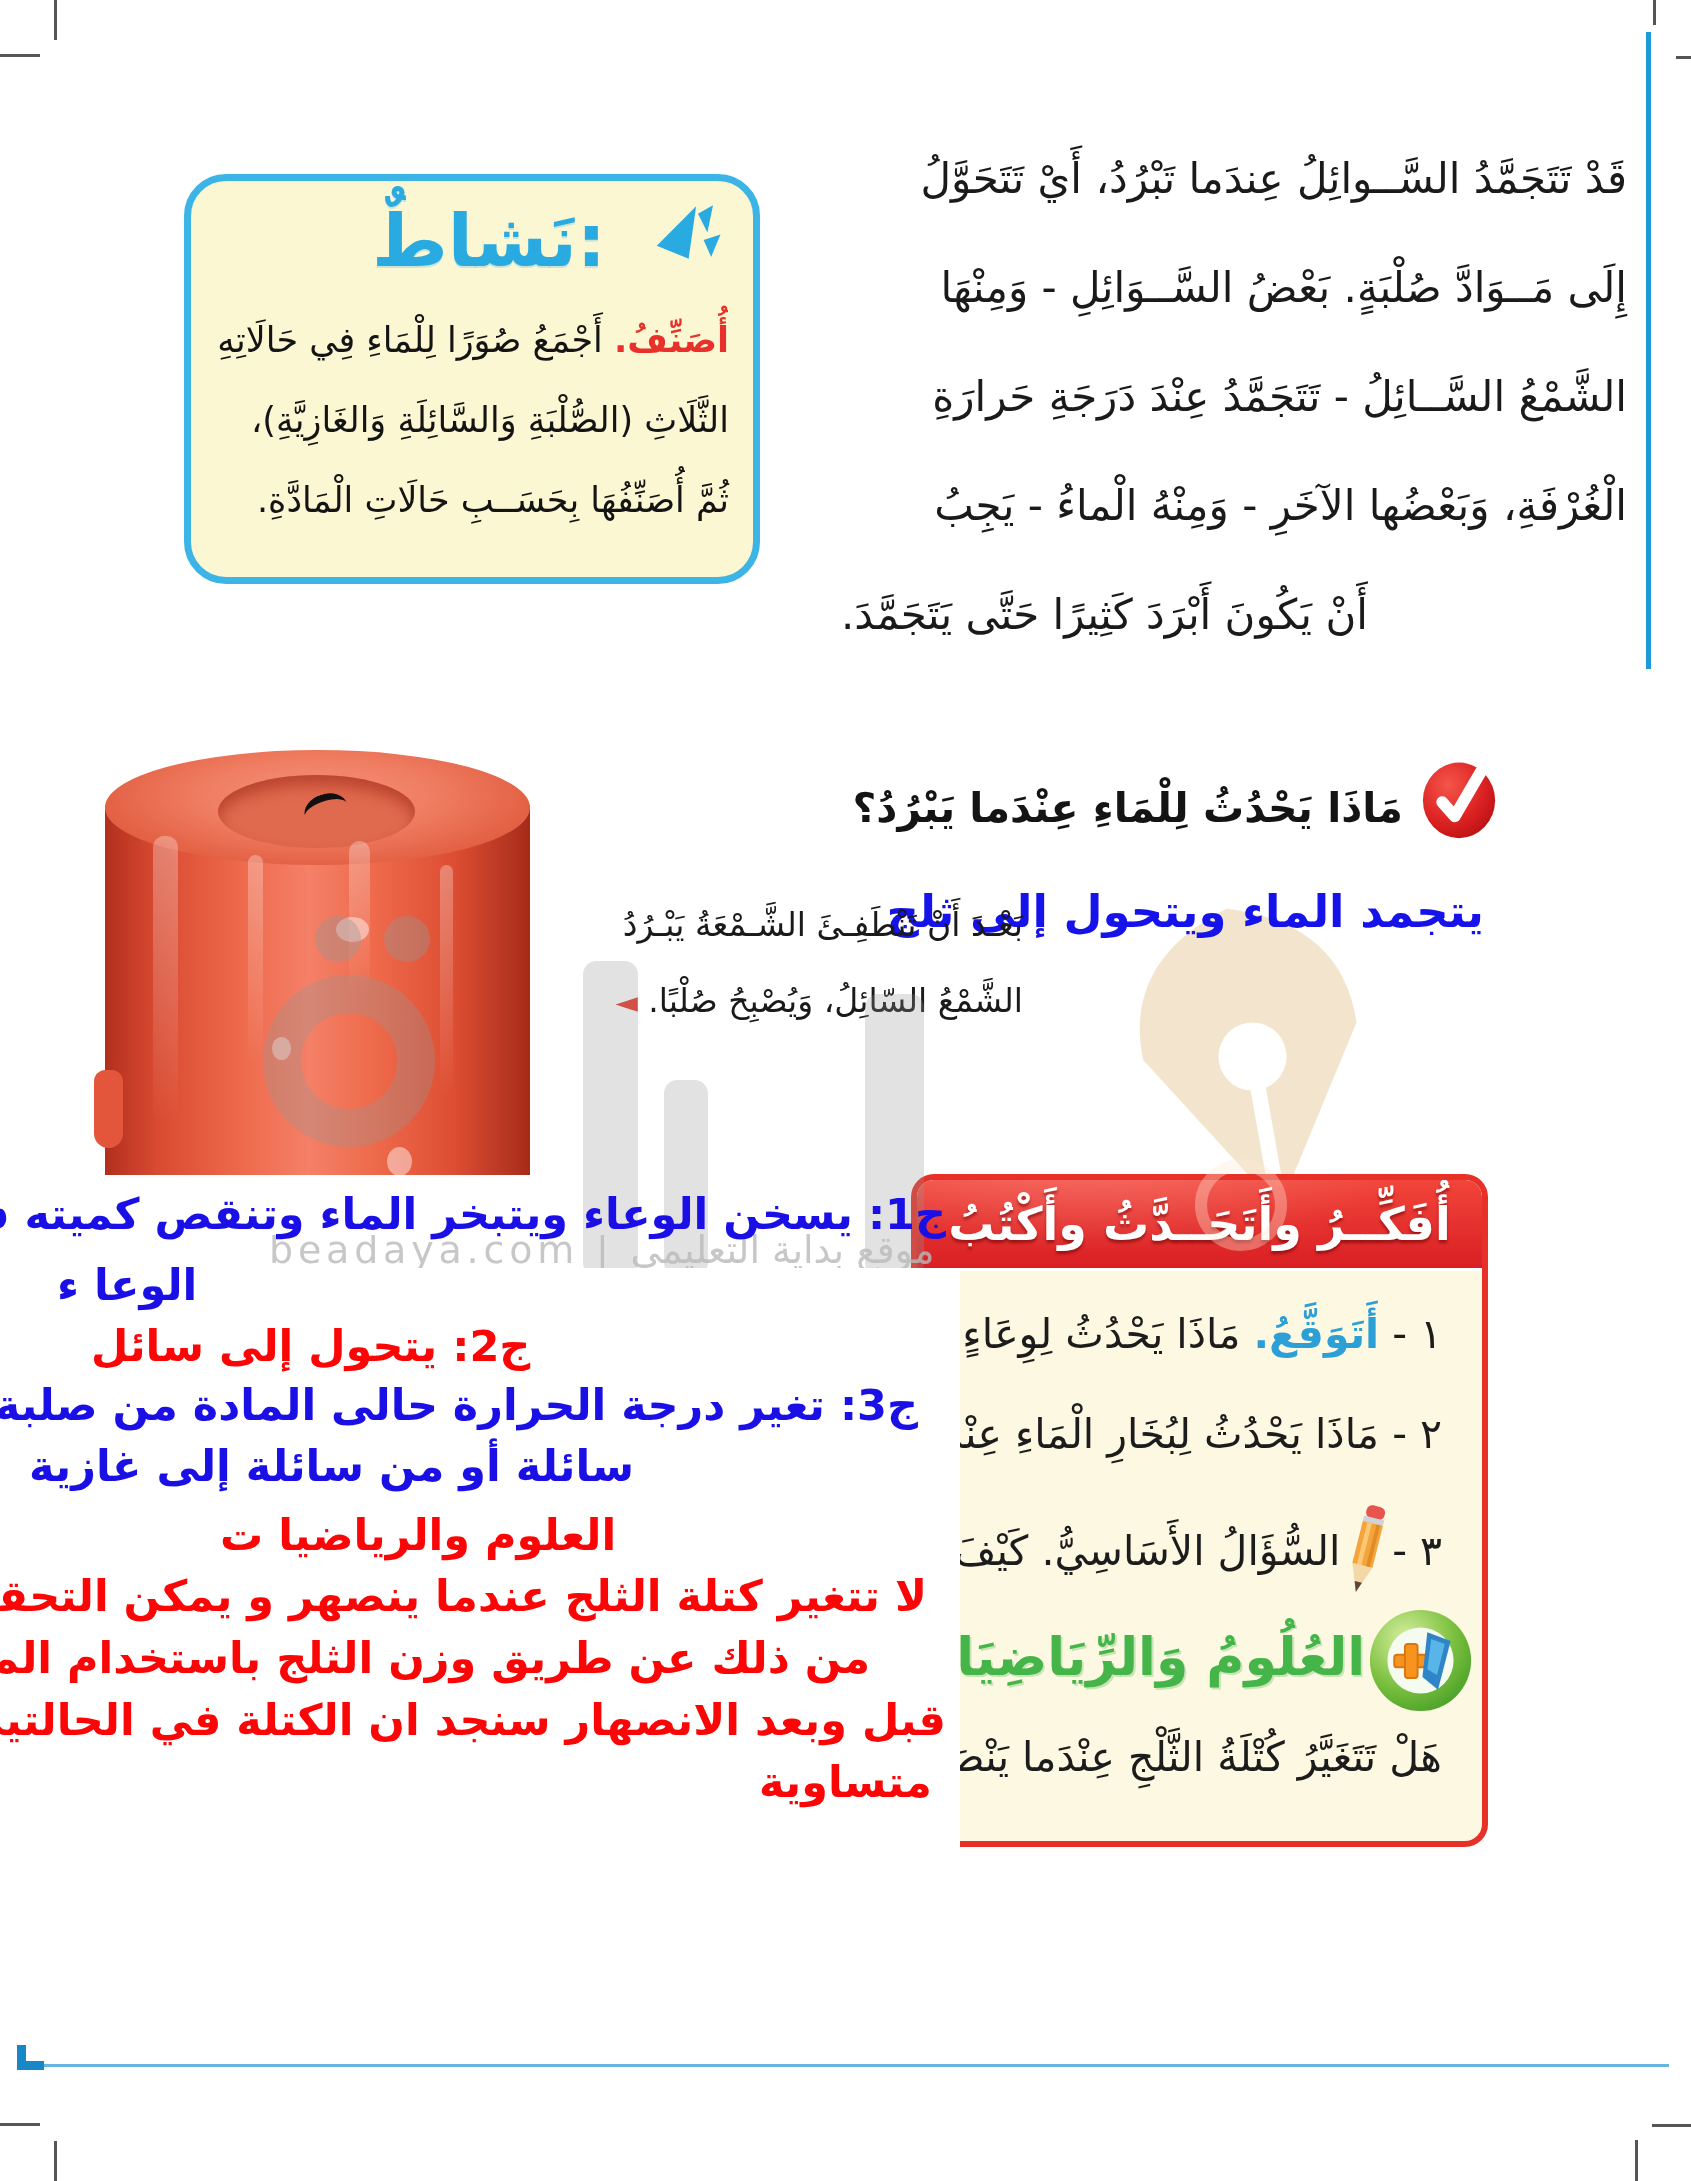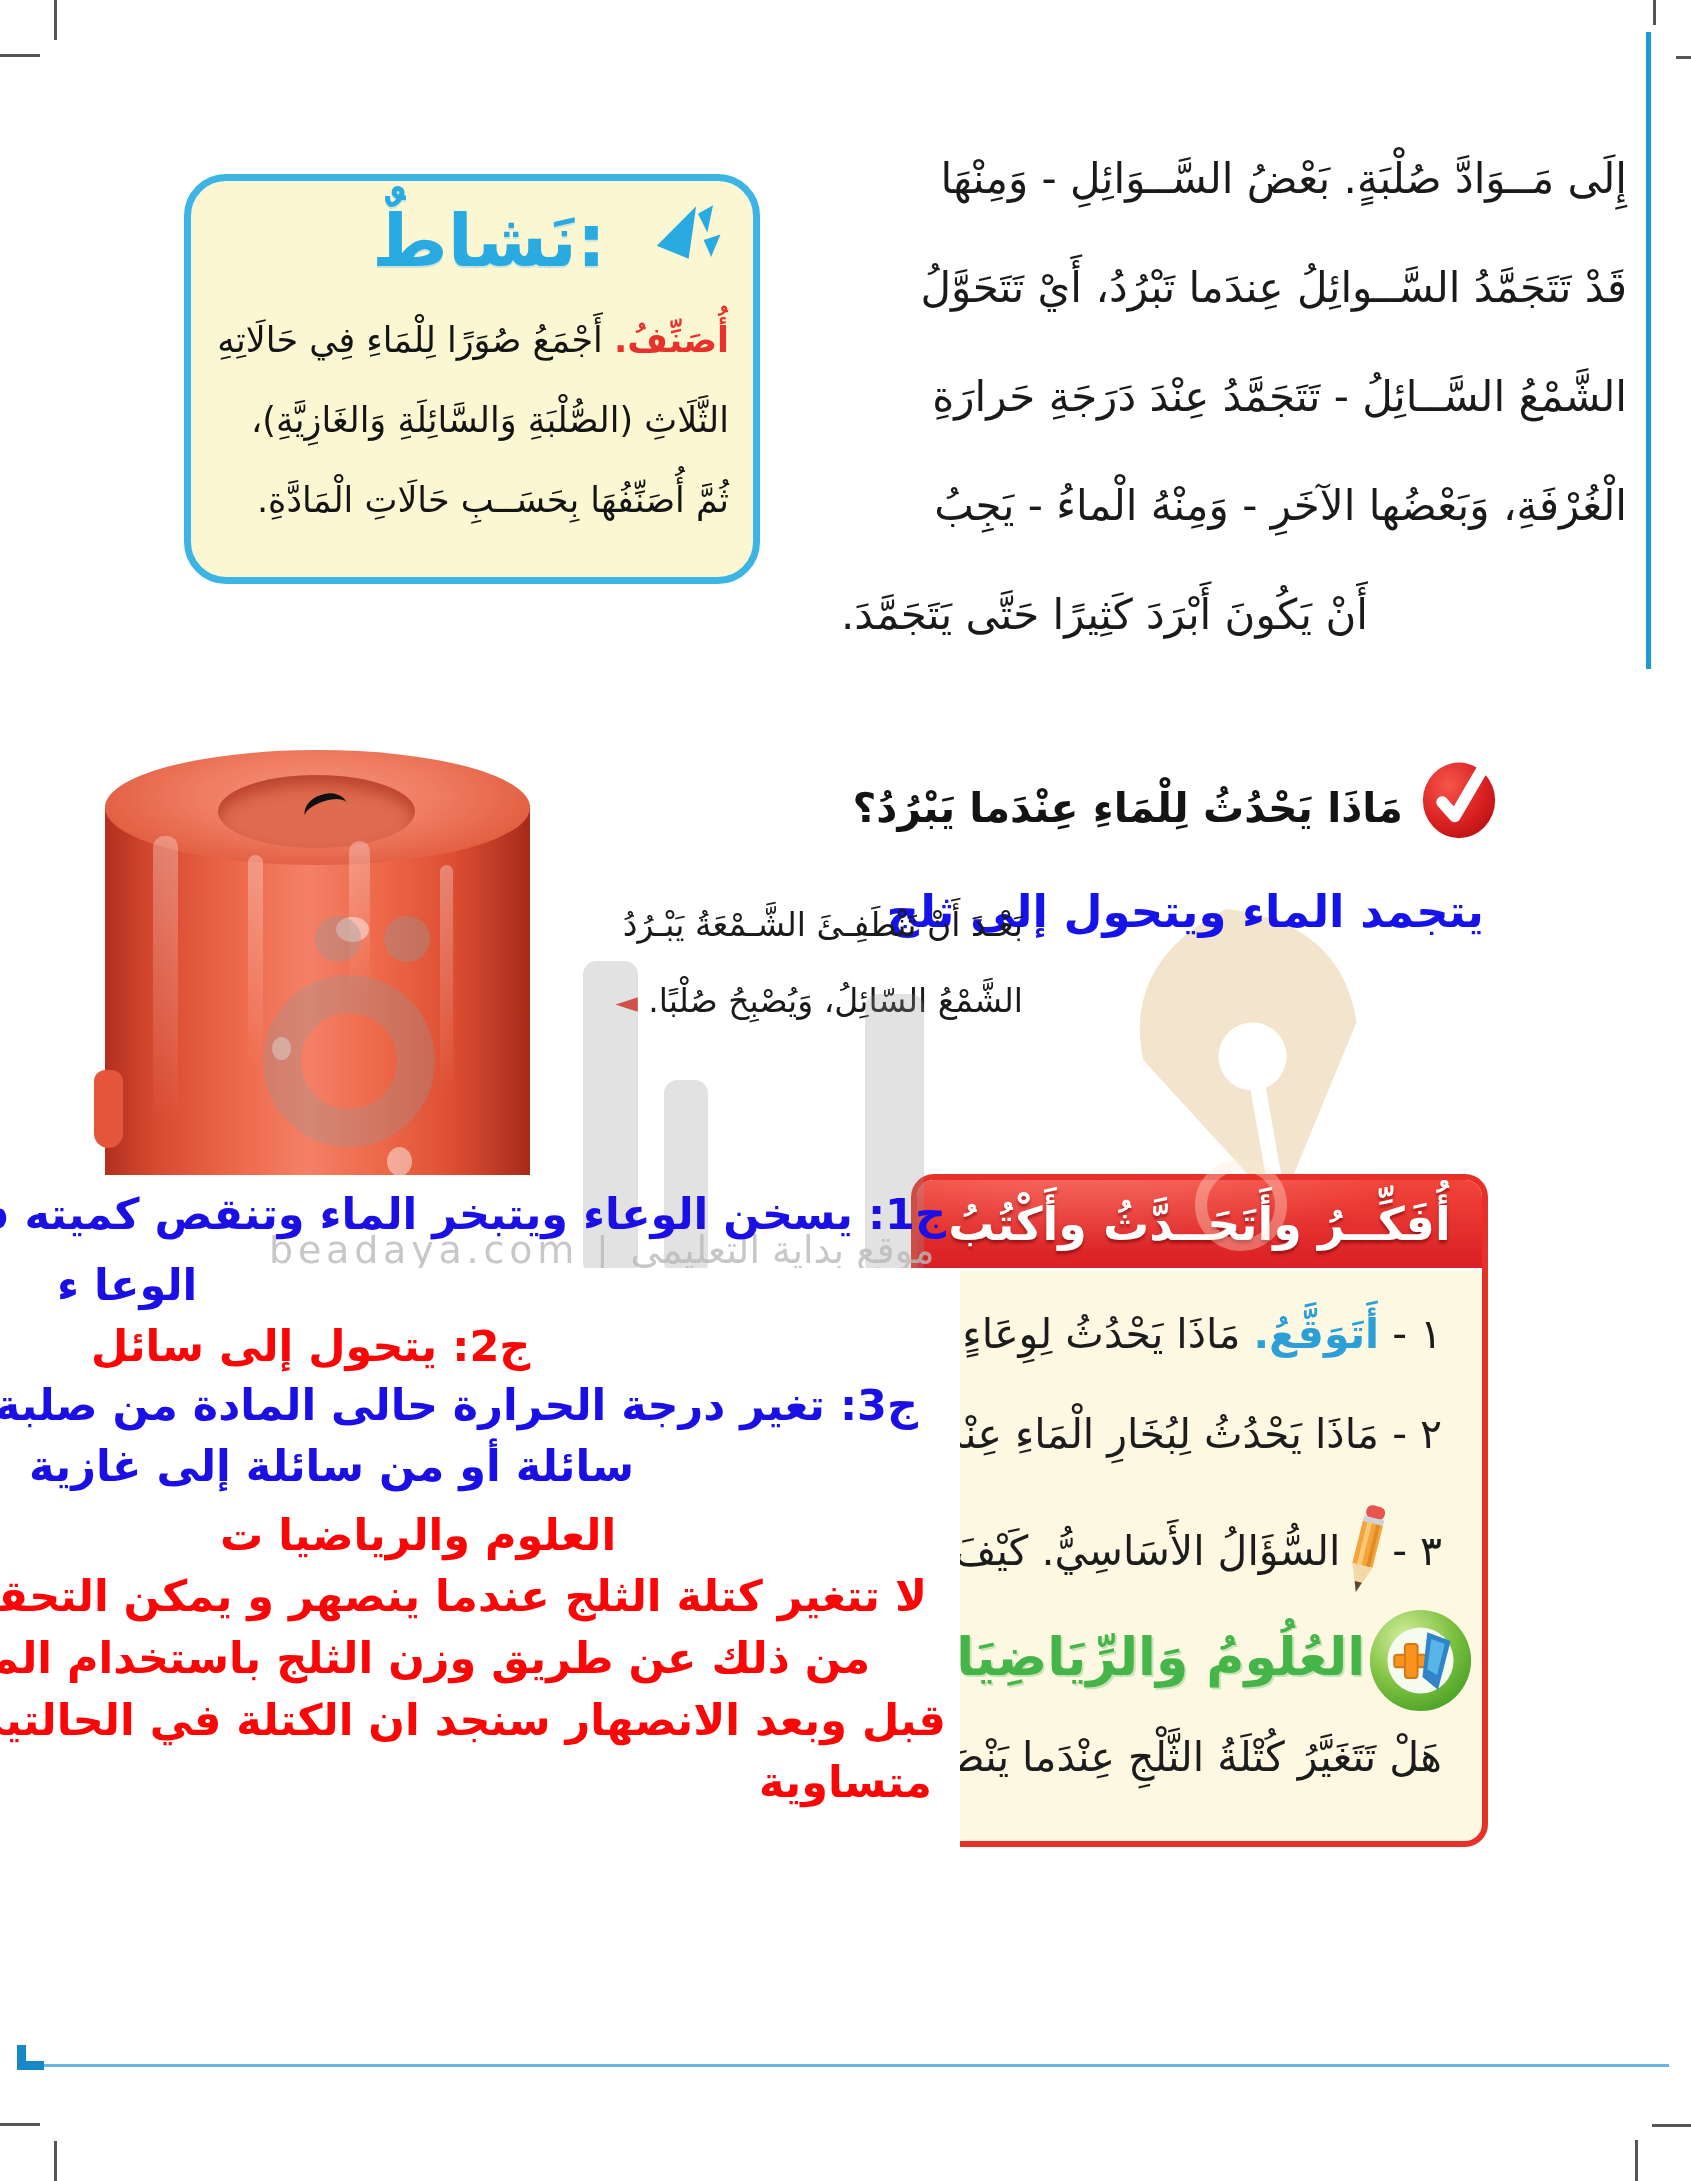--- a/index.html
+++ b/index.html
@@ -121,22 +121,22 @@
 <div class="mark" style="left:54px;top:2141px;width:2.9px;height:40px;"></div>
 <div class="mark" style="left:1652px;top:2124px;width:40px;height:2.9px;"></div>
 <div class="mark" style="left:1635px;top:2140px;width:2.9px;height:41px;"></div>
 
 <div class="blue-vline"></div>
 <div class="bl-brk-v"></div>
 <div class="bl-brk-h"></div>
 <div class="bl-brk-line"></div>
 
 <div id="intro">
+  <div class="il">قَدْ تَتَجَمَّدُ السَّــوائِلُ عِندَما تَبْرُدُ، أَيْ تَتَحَوَّلُ</div>
   <div class="il">إِلَى مَــوَادَّ صُلْبَةٍ. بَعْضُ السَّــوَائِلِ - وَمِنْهَا</div>
-  <div class="il">قَدْ تَتَجَمَّدُ السَّــوائِلُ عِندَما تَبْرُدُ، أَيْ تَتَحَوَّلُ</div>
   <div class="il">الشَّمْعُ السَّــائِلُ - تَتَجَمَّدُ عِنْدَ دَرَجَةِ حَرارَةِ</div>
   <div class="il">الْغُرْفَةِ، وَبَعْضُها الآخَرِ - وَمِنْهُ الْماءُ - يَجِبُ</div>
   <div class="il center">أَنْ يَكُونَ أَبْرَدَ كَثِيرًا حَتَّى يَتَجَمَّدَ.</div>
 </div>
 
 <div id="activity">
   <div class="title-row">
     <div class="title">نَشاطٌ:</div>
     <svg class="mega" viewBox="0 0 80 80">
       <polygon points="4,46 46,4 38,60" fill="#29abe2"></polygon>

